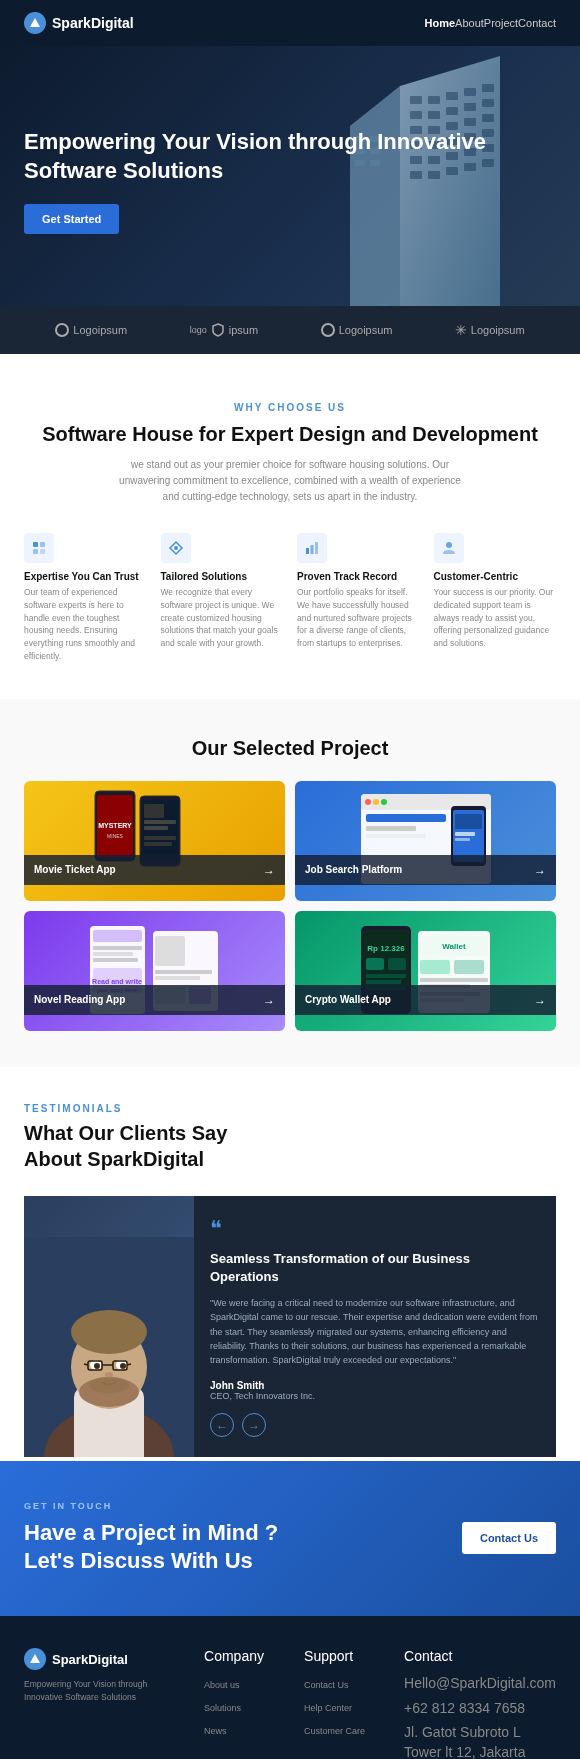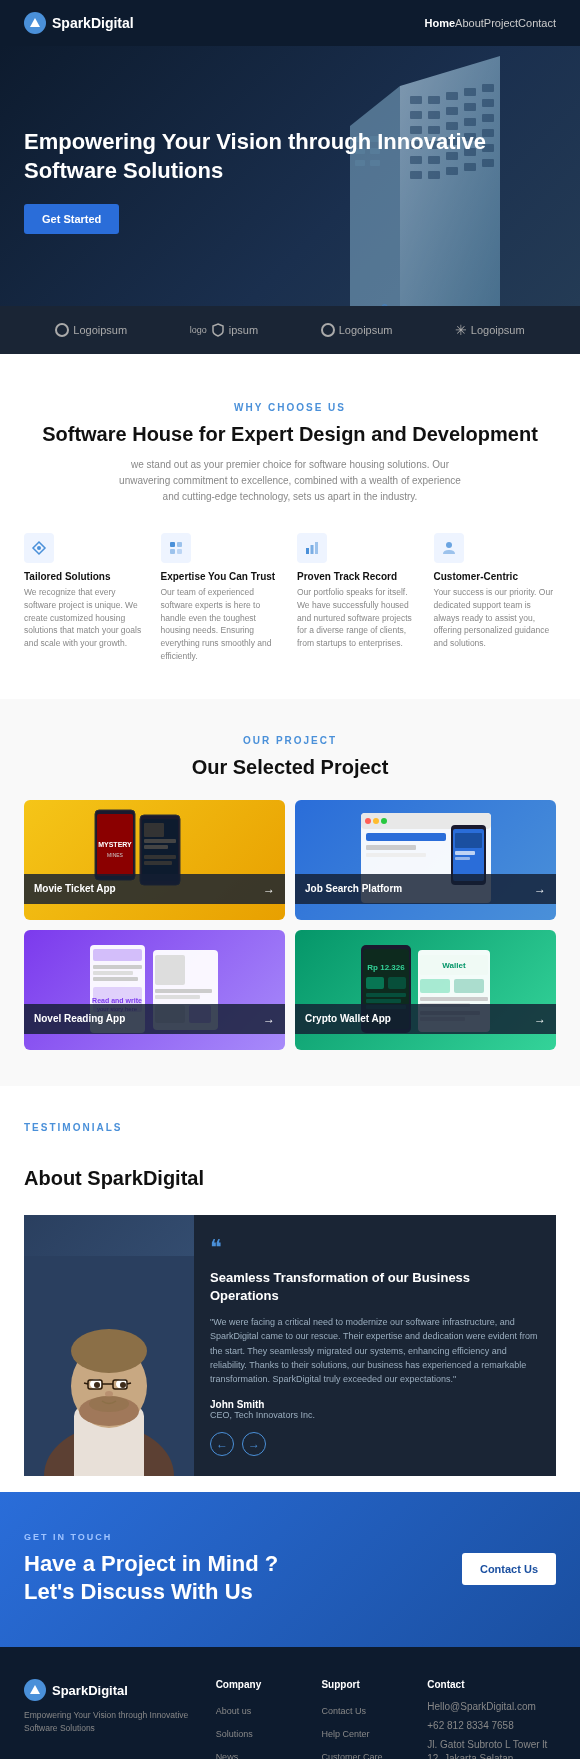--- a/index.html
+++ b/index.html
@@ -44,21 +44,21 @@
     .project-label { position: absolute; bottom: 16px; left: 0; right: 0; background: rgba(20,30,50,0.82); color: #fff; font-size: 10px; font-weight: 600; padding: 8px 10px; display: flex; justify-content: space-between; align-items: center; }
     .project-label .arrow { font-size: 12px; }
 
     
     .card-yellow { background: linear-gradient(135deg, #f5c518, #e8a000); height: 120px; display: flex; align-items: center; justify-content: center; overflow: hidden; position: relative; }
     .card-blue { background: linear-gradient(135deg, #2a6dd9, #4a90d9); height: 120px; display: flex; align-items: center; justify-content: center; overflow: hidden; }
     .card-purple { background: linear-gradient(135deg, #7c3aed, #a78bfa); height: 120px; display: flex; align-items: center; justify-content: center; overflow: hidden; }
     .card-green { background: linear-gradient(135deg, #059669, #34d399); height: 120px; display: flex; align-items: center; justify-content: center; overflow: hidden; }
 
     
-    .section-testimonials { padding: 36px 24px 16px; background: #fff; }
+    .section-testimonials { padding: 36px 24px 4px; background: #fff; }
     .testimonial-label { font-size: 10px; letter-spacing: 2px; color: #4a90d9; font-weight: 600; text-transform: uppercase; margin-bottom: 6px; }
     .testimonial-heading { font-size: 20px; font-weight: 800; color: #111; line-height: 1.3; margin-bottom: 24px; }
     .testimonial-card { background: #1a2535; display: flex; overflow: hidden; }
     .testimonial-photo { width: 170px; min-width: 170px; }
     .testimonial-photo-bg { width: 100%; height: 100%; min-height: 220px; background: linear-gradient(135deg, #2a3f5f, #3d5a80); display: flex; align-items: flex-end; justify-content: center; overflow: hidden; }
     .testimonial-content { padding: 20px 16px; flex: 1; }
     .quote-mark { color: #4a90d9; font-size: 22px; margin-bottom: 8px; }
     .testimonial-title { color: #fff; font-size: 13px; font-weight: 700; line-height: 1.4; margin-bottom: 10px; }
     .testimonial-text { color: #9aadbe; font-size: 9px; line-height: 1.6; margin-bottom: 12px; }
     .testimonial-author { color: #fff; font-size: 10px; font-weight: 700; }
@@ -70,25 +70,25 @@
     .section-cta { background: linear-gradient(135deg, #2a6dd9 0%, #1a4fa0 100%); padding: 40px 24px; display: flex; align-items: center; justify-content: space-between; }
     .cta-label { font-size: 9px; letter-spacing: 2px; color: #a0c4ff; font-weight: 600; text-transform: uppercase; margin-bottom: 8px; }
     .cta-title { color: #fff; font-size: 22px; font-weight: 800; line-height: 1.3; }
     .cta-btn { background: #fff; color: #1a4fa0; padding: 10px 18px; font-size: 11px; font-weight: 700; border: none; border-radius: 3px; cursor: pointer; white-space: nowrap; }
 
     
     footer { background: #0d1b2e; padding: 32px 24px 16px; }
     .footer-top { display: grid; grid-template-columns: 2fr 1fr 1fr 1.5fr; gap: 20px; margin-bottom: 24px; }
     .footer-logo { display: flex; align-items: center; gap: 6px; color: #fff; font-weight: 700; font-size: 13px; margin-bottom: 8px; }
     .footer-tagline { color: #888; font-size: 8.5px; line-height: 1.5; }
-    .footer-col-title { color: #fff; font-size: 10px; font-weight: 700; margin-bottom: 10px; }
+    .footer-col-title { color: #fff; font-size: 14px; font-weight: 400; margin-bottom: 10px; }
     .footer-col-links { list-style: none; }
     .footer-col-links li { margin-bottom: 5px; }
     .footer-col-links a { color: #888; font-size: 9px; text-decoration: none; }
-    .footer-contact-item { color: #888; font-size: 10px; margin-bottom: 5px; line-height: 1.4; }
+    .footer-contact-item { color: #888; font-size: 14px; margin-bottom: 5px; line-height: 1.4; }
   </style>
 </head>
 <body>
 
 <nav>
   <div class="nav-logo">
     <div class="nav-logo-icon">
       <svg width="12" height="12" viewBox="0 0 12 12">
           <polygon points="6,1 11,10 1,10" fill="white"></polygon>
         </svg>
@@ -200,39 +200,39 @@
 <section class="section-why">
   <p class="section-label">WHY CHOOSE US</p>
   <h2 class="section-title">Software House for Expert Design and Development</h2>
   <p class="section-sub">we stand out as your premier choice for software housing solutions. Our unwavering commitment to excellence, combined with a wealth of experience and cutting-edge technology, sets us apart in the industry.</p>
 
   <div class="features-grid">
 
     <div class="feature-item">
       <div class="feature-icon">
         <svg width="16" height="16" viewBox="0 0 16 16">
-            <path d="M8 2 L14 8 L8 14 L2 8 Z" fill="none" stroke="#4a90d9" stroke-width="1.5"></path>
-            <circle cx="8" cy="8" r="2" fill="#4a90d9"></circle>
-          </svg>
-      </div>
-      <div class="feature-title">Tailored Solutions</div>
-      <div class="feature-desc">We recognize that every software project is unique. We create customized housing solutions that match your goals and scale with your growth.</div>
-    </div>
-
-    <div class="feature-item">
-      <div class="feature-icon">
-        <svg width="16" height="16" viewBox="0 0 16 16">
             <rect x="2" y="2" width="5" height="5" rx="1" fill="#4a90d9"></rect>
             <rect x="9" y="2" width="5" height="5" rx="1" fill="#4a90d9" opacity="0.5"></rect>
             <rect x="2" y="9" width="5" height="5" rx="1" fill="#4a90d9" opacity="0.5"></rect>
             <rect x="9" y="9" width="5" height="5" rx="1" fill="#4a90d9" opacity="0.3"></rect>
           </svg>
       </div>
       <div class="feature-title">Expertise You Can Trust</div>
       <div class="feature-desc">Our team of experienced software experts is here to handle even the toughest housing needs. Ensuring everything runs smoothly and efficiently.</div>
+    </div>
+
+    <div class="feature-item">
+      <div class="feature-icon">
+        <svg width="16" height="16" viewBox="0 0 16 16">
+            <path d="M8 2 L14 8 L8 14 L2 8 Z" fill="none" stroke="#4a90d9" stroke-width="1.5"></path>
+            <circle cx="8" cy="8" r="2" fill="#4a90d9"></circle>
+          </svg>
+      </div>
+      <div class="feature-title">Tailored Solutions</div>
+      <div class="feature-desc">We recognize that every software project is unique. We create customized housing solutions that match your goals and scale with your growth.</div>
     </div>
 
     <div class="feature-item">
       <div class="feature-icon">
         <svg width="16" height="16" viewBox="0 0 16 16">
             <rect x="2" y="8" width="3" height="6" fill="#4a90d9"></rect>
             <rect x="6.5" y="5" width="3" height="9" fill="#4a90d9" opacity="0.7"></rect>
             <rect x="11" y="2" width="3" height="12" fill="#4a90d9" opacity="0.5"></rect>
           </svg>
       </div>
@@ -248,21 +248,20 @@
           </svg>
       </div>
       <div class="feature-title">Customer-Centric</div>
       <div class="feature-desc">Your success is our priority. Our dedicated support team is always ready to assist you, offering personalized guidance and solutions.</div>
     </div>
 
   </div>
 </section>
 
 <section class="section-projects">
-  <p class="section-label">OUR PROJECT</p>
   <h2 class="section-title">Our Selected Project</h2>
 
   <div class="projects-grid">
 
     <div class="project-card">
       <div class="card-yellow">
         <svg width="140" height="110" viewBox="0 0 140 110">
 
           <rect x="10" y="5" width="40" height="70" rx="4" fill="#1a1a2e" stroke="#333" stroke-width="1"></rect>
           <rect x="12" y="9" width="36" height="62" rx="2" fill="#8B0000"></rect>
@@ -366,21 +365,21 @@
         <span class="arrow">→</span>
       </div>
     </div>
 
   </div>
 </section>
 
 <section class="section-testimonials">
   <p class="testimonial-label">TESTIMONIALS</p>
   <h2 class="testimonial-heading">
-    <br>
+    <span>What Our Clients Say</span><br>
     <span>About SparkDigital</span>
   </h2>
 
   <div class="testimonial-card">
     <div class="testimonial-photo">
       <div class="testimonial-photo-bg">
         <svg width="170" height="220" viewBox="0 0 170 220">
 
           <rect width="170" height="220" fill="#2a3f5f"></rect>
 

